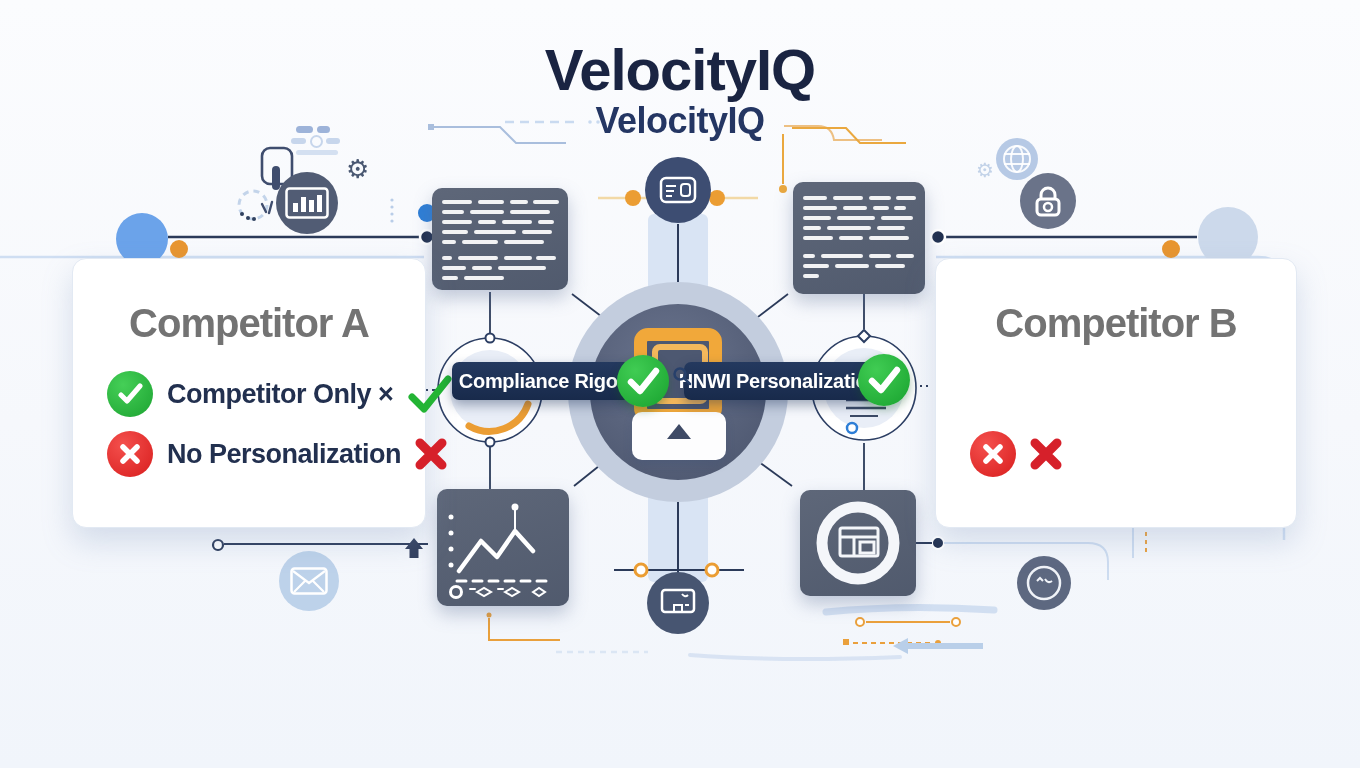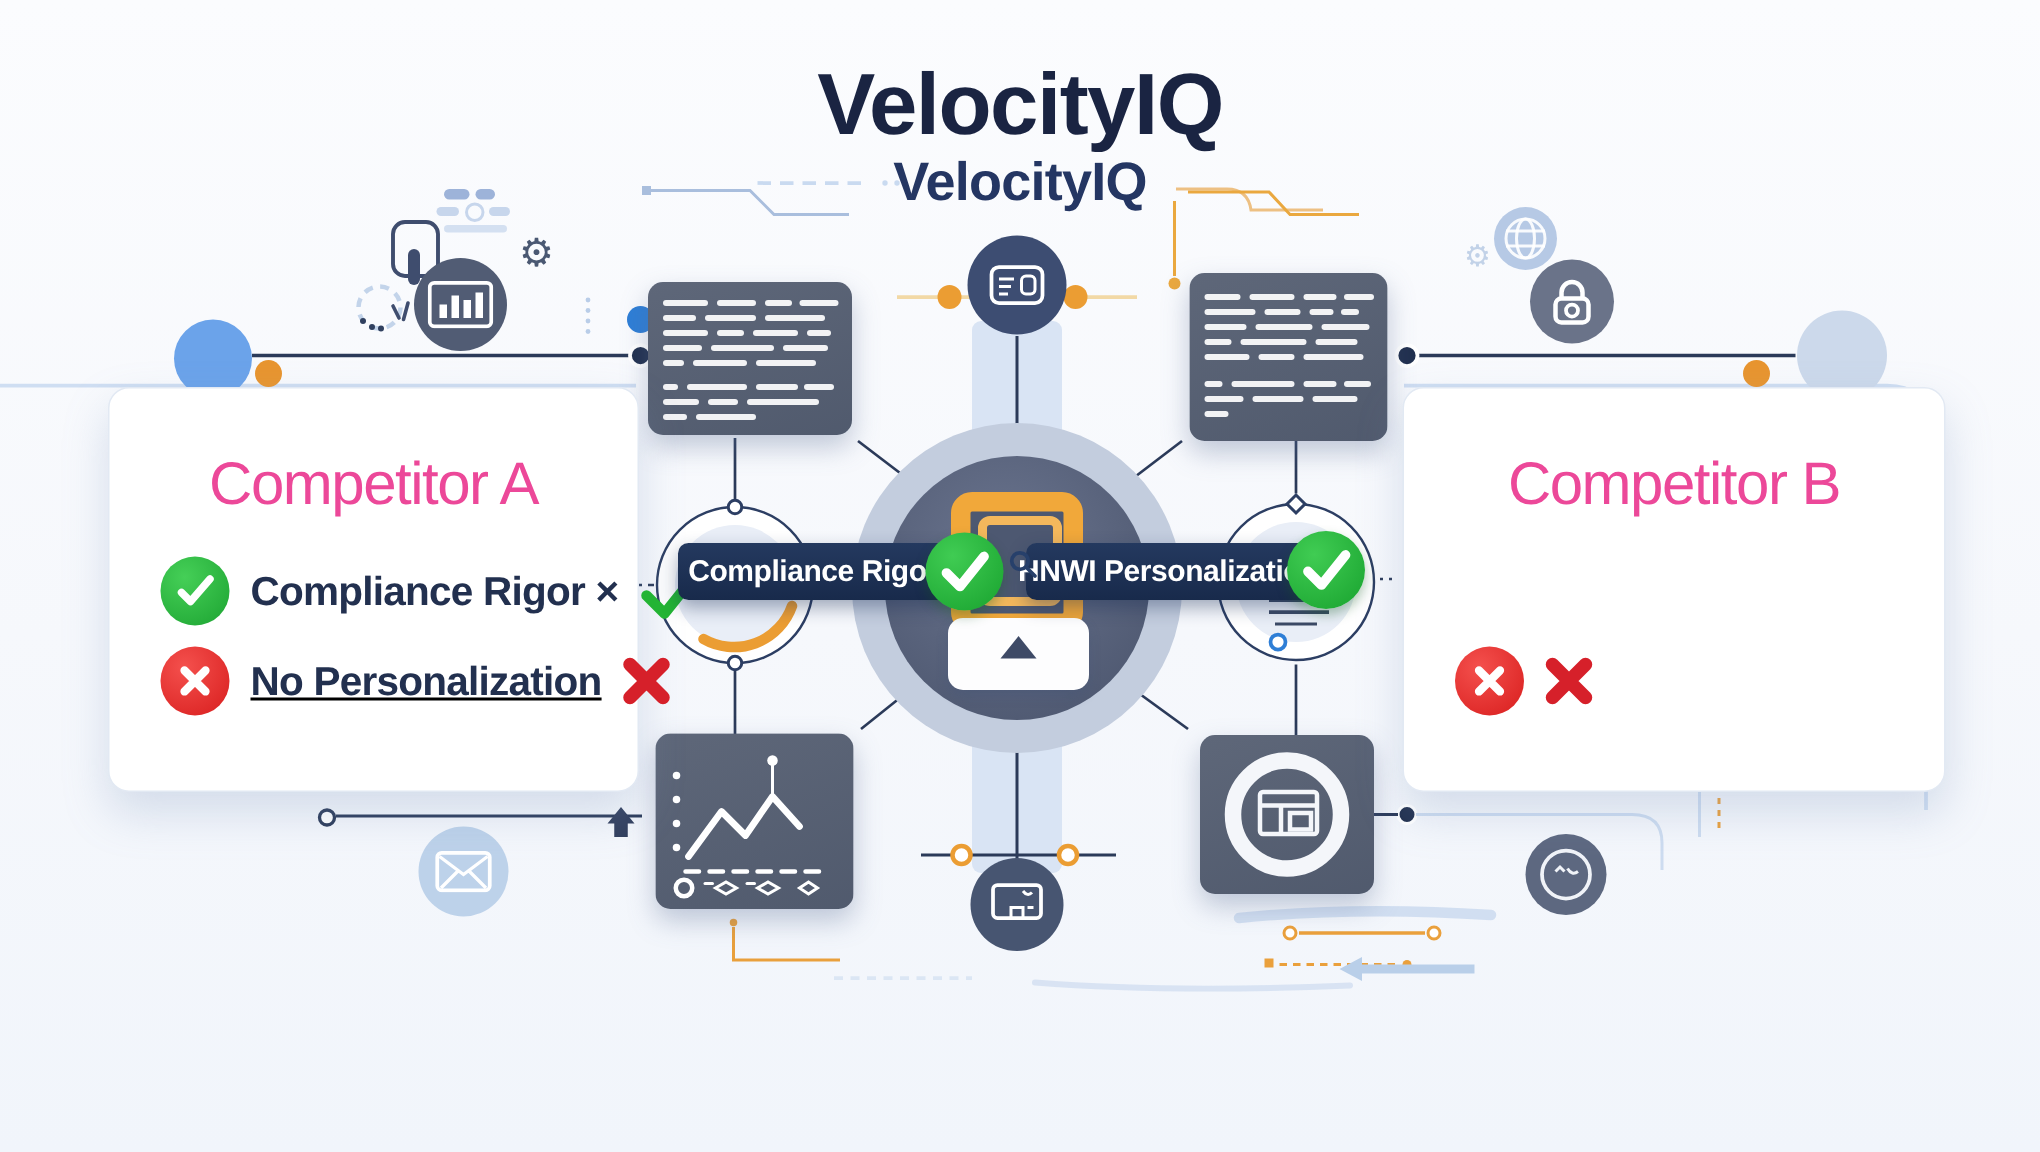--- a/index.html
+++ b/index.html
@@ -11,23 +11,23 @@
   .main-title{left:0;top:36px;width:1360px;text-align:center;
     font-size:58px;font-weight:bold;color:#1a2442;letter-spacing:-1px;z-index:6;}
   .sub-title{left:0;top:100px;width:1360px;text-align:center;
     font-size:36px;font-weight:bold;color:#243663;letter-spacing:-0.5px;z-index:6;}
   
   .card{background:#ffffff;border:1px solid #e2e9f3;border-radius:14px;
         box-shadow:0 14px 30px rgba(125,150,190,.28);z-index:5;}
   .card-a{left:72px;top:258px;width:352px;height:268px;}
   .card-b{left:935px;top:258px;width:360px;height:268px;}
   .card-title{position:absolute;left:0;top:42px;width:100%;text-align:center;
-        font-size:40px;font-weight:normal;color:#ec4899;letter-spacing:-1px;}
+        font-size:40px;font-weight:bold;color:#737373;letter-spacing:-1px;}
   .frow{position:absolute;left:34px;display:flex;align-items:center;gap:14px;}
-  .frow-1{top:112px;} .frow-2{top:172px;text-decoration:underline;}
+  .frow-1{top:112px;} .frow-2{top:172px;}
   .badge{width:46px;height:46px;border-radius:50%;display:flex;align-items:center;
         justify-content:center;flex:0 0 auto;}
   .badge-green{background:radial-gradient(circle at 35% 30%,#45cf57,#1ca331);}
   .badge-red{background:radial-gradient(circle at 35% 30%,#f4504d,#d81d1d);}
   .ftext{font-size:27px;font-weight:bold;color:#22304f;white-space:nowrap;letter-spacing:-0.5px;}
   .trail{flex:0 0 auto;display:flex;align-items:center;}
   
   .band-v{left:648px;top:214px;width:60px;height:368px;background:#d9e4f4;border-radius:6px;z-index:1;}
   .ring-outer{left:568px;top:282px;width:220px;height:220px;border-radius:50%;
         background:#c3cdde;z-index:3;}
@@ -392,21 +392,21 @@
   <div class="abs sub-title">VelocityIQ</div>
 
   <div class="abs card card-a">
     <div class="card-title">Competitor A</div>
     <div class="frow frow-1">
       <span class="badge badge-green">
         <svg width="26" height="22">
             <path d="M4,12 L10,18 L23,3" fill="none" stroke="#fff" stroke-width="5" stroke-linecap="round" stroke-linejoin="round"></path>
           </svg>
       </span>
-      <span class="ftext">Compliance Rigor ×</span>
+      <span class="ftext">Competitor Only ×</span>
       <span class="trail">
         <svg width="46" height="38">
             <path d="M5,22 L17,34 L41,4" fill="none" stroke="#23b434" stroke-width="7" stroke-linecap="round" stroke-linejoin="round"></path>
           </svg>
       </span>
     </div>
     <div class="frow frow-2">
       <span class="badge badge-red">
         <svg width="22" height="22">
             <path d="M4,4 L18,18 M18,4 L4,18" stroke="#fff" stroke-width="5.5" stroke-linecap="round"></path>

